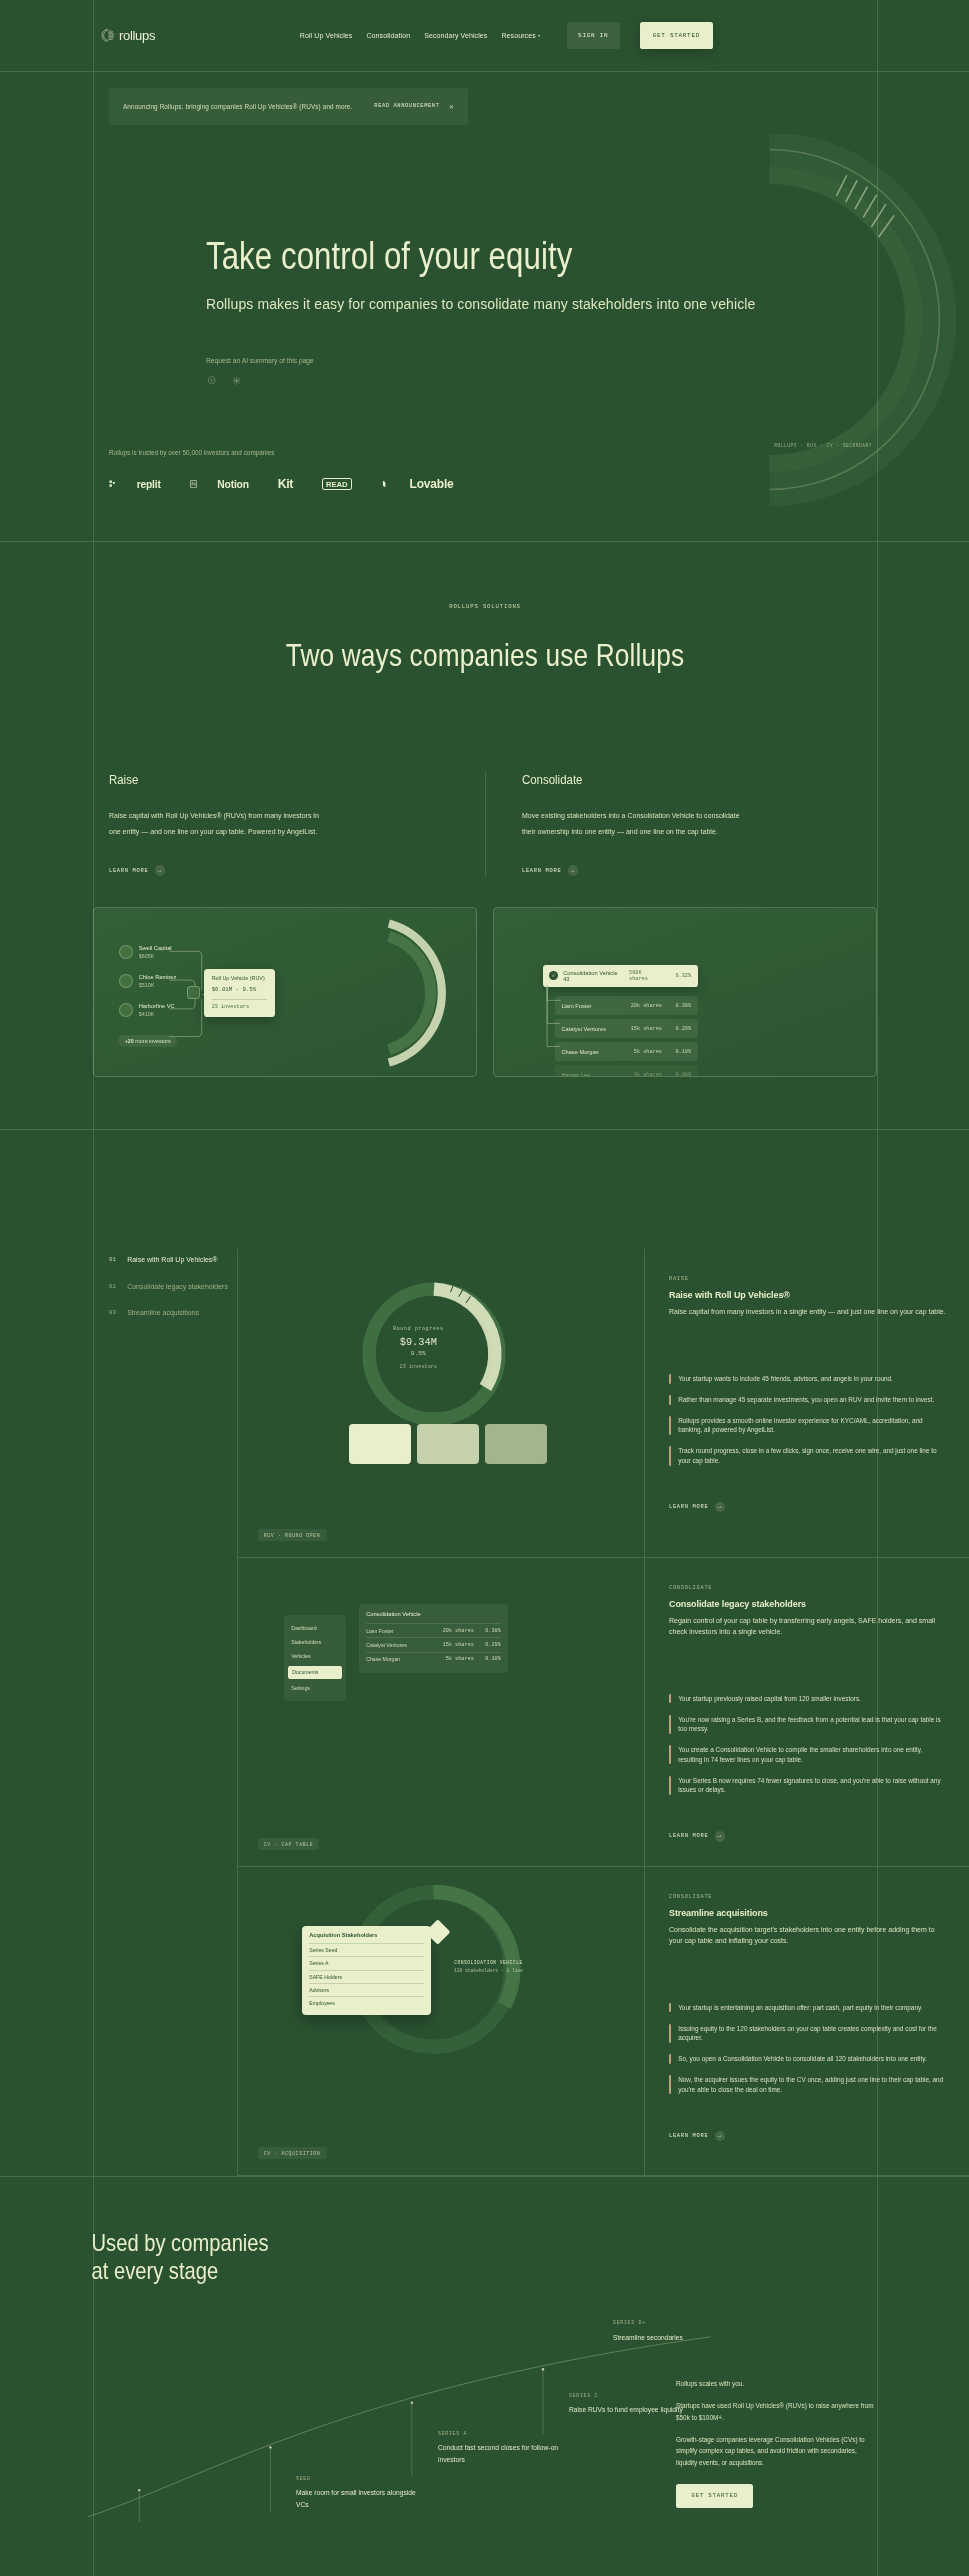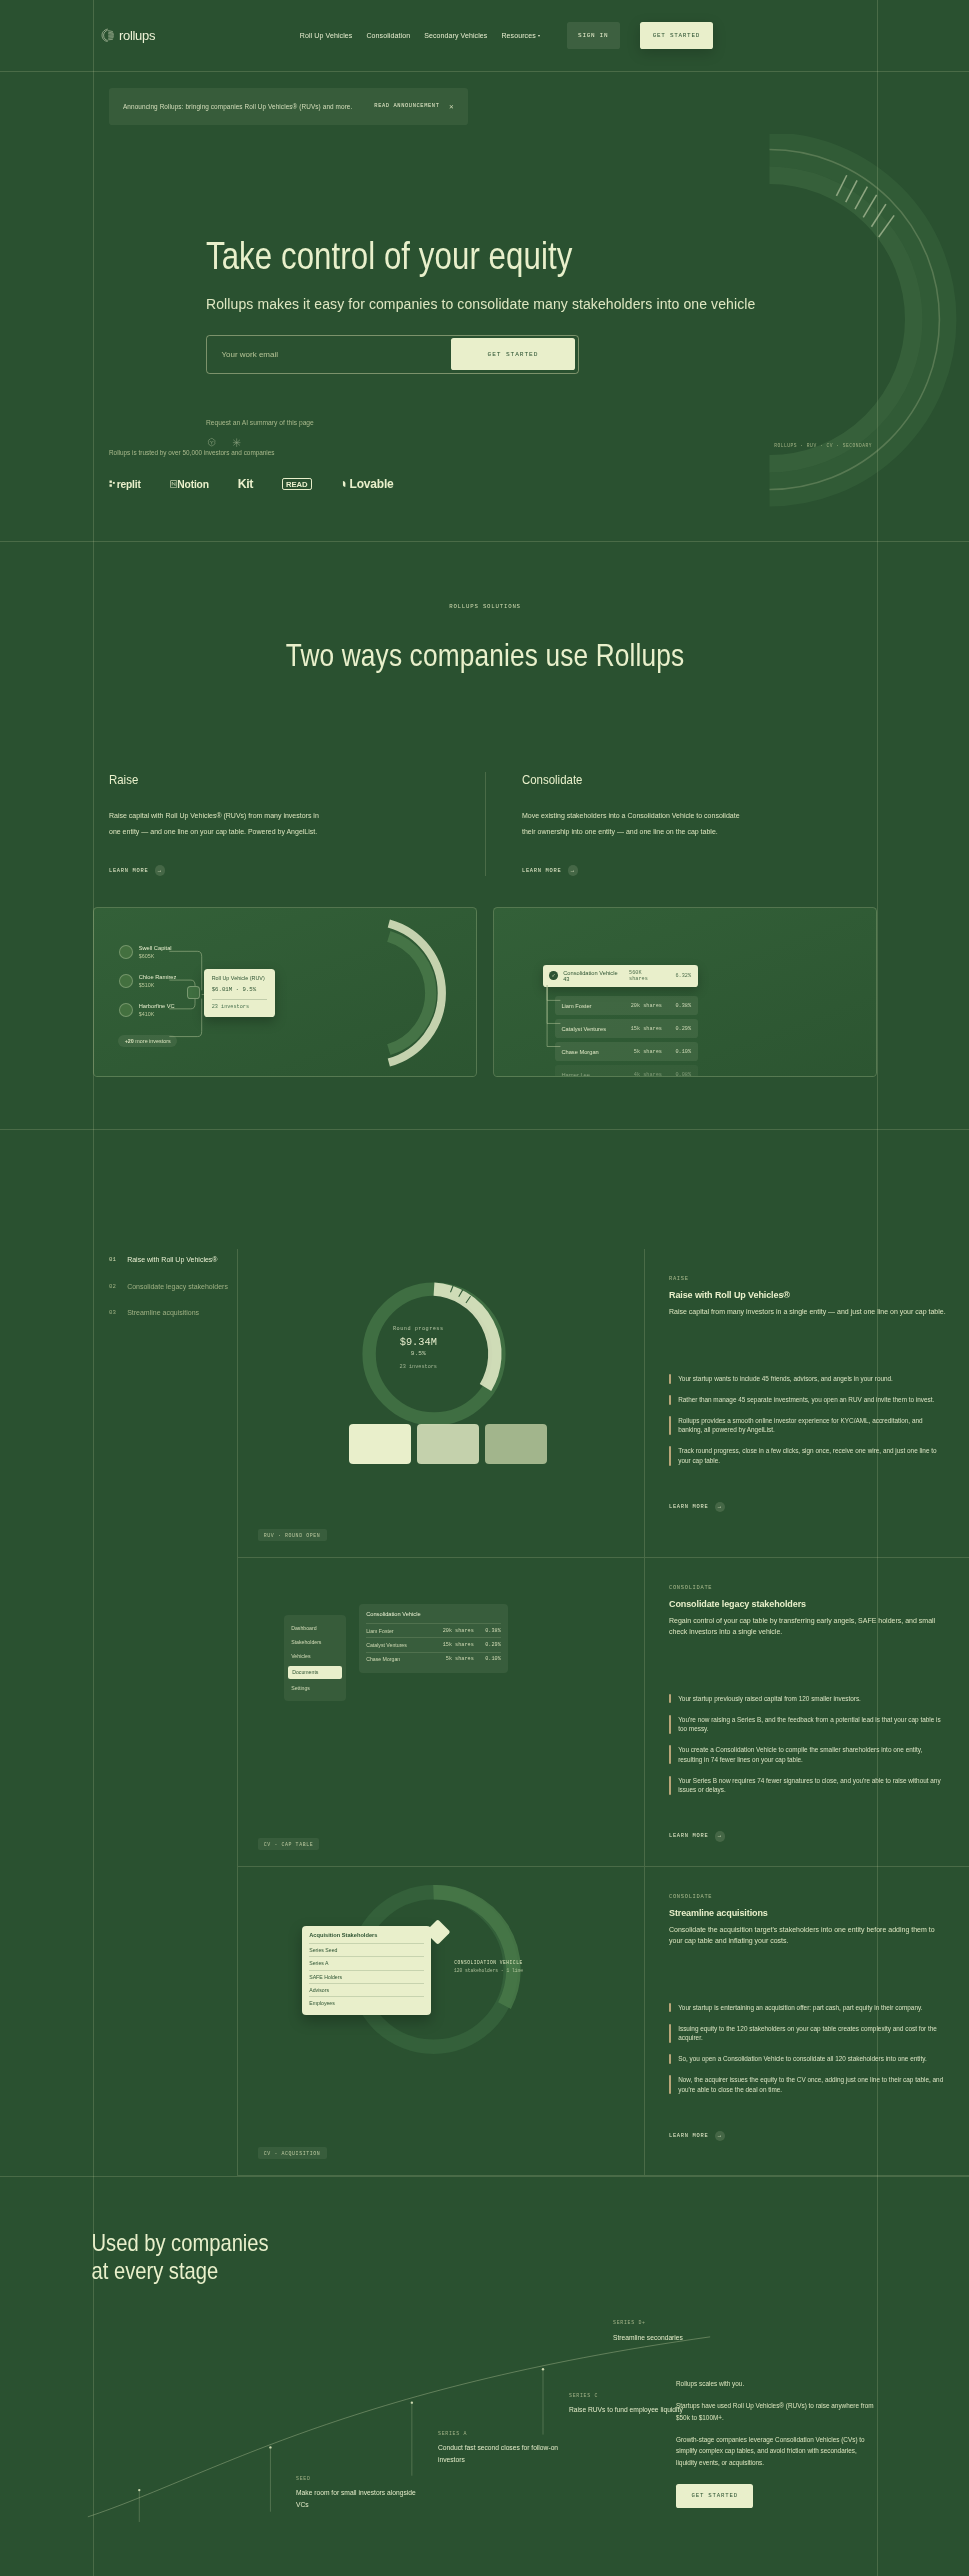--- a/index.html
+++ b/index.html
@@ -76,21 +76,21 @@
   .hero-arc { position:absolute; right:-20.6px; top:62px; width:443px; height:407px; opacity:.75; }
   .hero-arc-caption{
      position:absolute; right:98px; bottom:93px; font-family:"Liberation Mono",monospace;
      font-size:4.6px; letter-spacing:0.5px; color:#9fb083;
   }
 
   
   .trusted { position:absolute; left:109px; bottom:50px; }
   .trusted-label { font-size:6.4px; color:#a9b98c; }
   .logos { margin-top:20.6px; display:flex; align-items:center; gap:29px; color:#e9efcb; }
-  .logo-txt { font-size:10.3px; font-weight:700; letter-spacing:-0.2px; display:flex; align-items:center; gap:0;}
+  .logo-txt { font-size:10.3px; font-weight:700; letter-spacing:-0.2px; display:flex; align-items:center; gap:20px;}
   .logo-base { border:1px solid #e9efcb; border-radius:2.1px; padding:0.5px 3.1px; font-size:7.7px; font-weight:700;}
 
   
   .sec-solutions { position:relative; border-top:0.5px solid rgba(223,227,180,0.18); padding:61px 0 52px; }
   .eyebrow { text-align:center; font-family:"Liberation Mono",monospace; font-size:5.7px; letter-spacing:0.8px; color:#cdd8ae; }
   .sec-h2 {
     margin-top:27px; text-align:center;
     font-family:"Liberation Sans Narrow","Liberation Sans",sans-serif;
     font-size:32px; font-weight:400; color:#e9f0cb; transform:scaleX(.82); letter-spacing:0.2px;
   }
@@ -251,24 +251,20 @@
           <path d="M628 180 l28 -44"></path>
           <path d="M642 200 l30 -42"></path>
       </g>
       <path d="M430 690 A 330 330 0 0 0 430 30" fill="none" stroke="#c8d5a6" stroke-width="3" opacity=".35"></path>
     </svg>
     <div class="hero-arc-caption">ROLLUPS · RUV · CV · SECONDARY</div>
 
     <div class="hero-copy">
       <h1 class="hero-h1">Take control of your equity</h1>
       <p class="hero-sub">Rollups makes it easy for companies to consolidate many stakeholders into one vehicle</p>
-      <form class="hero-form">
-        <input class="hero-input" type="text" placeholder="Your work email" style="">
-        <button class="hero-btn">GET STARTED</button>
-      </form>
       <div class="ai-row">
         <div class="ai-label">Request an AI summary of this page</div>
         <div class="ai-icons">
           <svg width="11.3" height="11.3" viewBox="0 0 24 24" fill="none" stroke="#dfe7c2" stroke-width="1.2">
             <path d="M12 3a4 4 0 0 1 3.5 2 4 4 0 0 1 3 6 4 4 0 0 1-3 6 4 4 0 0 1-7 0 4 4 0 0 1-3-6 4 4 0 0 1 3-6A4 4 0 0 1 12 3z"></path>
             <path d="M8 9l4 2 4-2M12 11v5"></path>
           </svg>
           <svg width="11.3" height="11.3" viewBox="0 0 24 24" fill="none" stroke="#dfe7c2" stroke-width="1.2">
             <path d="M12 3v18M5 6l14 12M19 6L5 18M4 12h16"></path>
           </svg>

